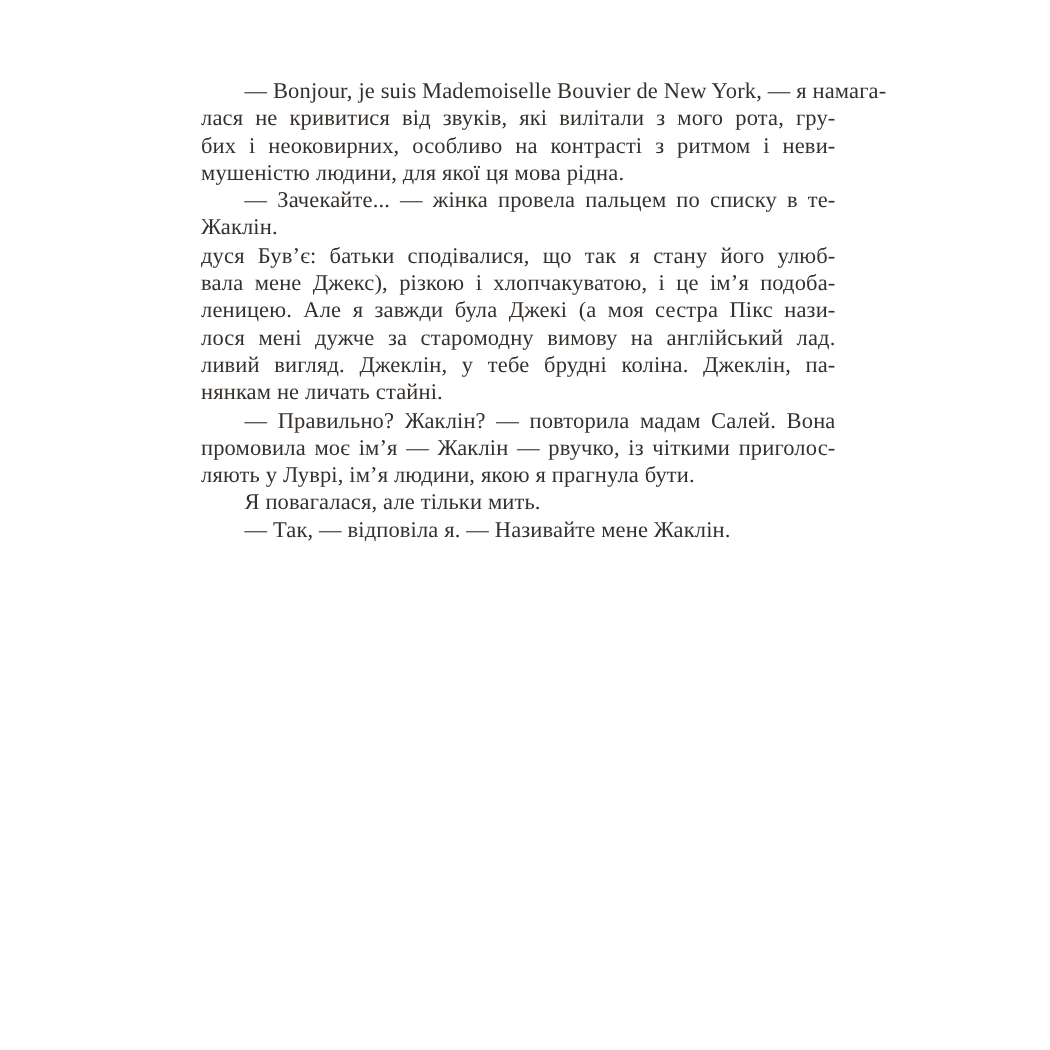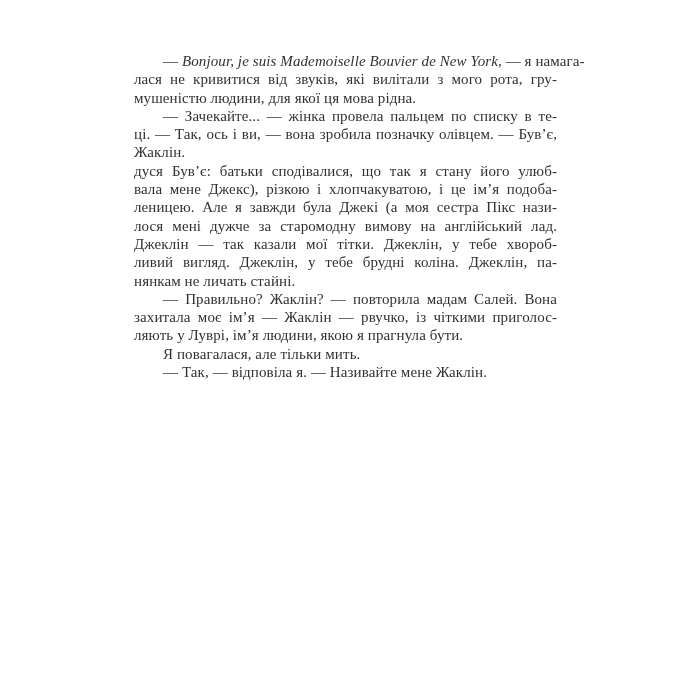--- a/index.html
+++ b/index.html
@@ -37,50 +37,48 @@
     letter-spacing: 0.1px;
   }
   .text-line.par-last {
     text-align: center;
     text-align-last: left;
   }
   .text-line.indent {
     text-indent: 29px;
   }
   .seg-italic {
-    font-style: italic;
   }
 </style>
 </head>
 <body>
 
 <div class="book-page">
   <div class="text-block" id="text-block">
       <div>
         <div class="text-line indent"><span class="seg-normal">— </span><span class="seg-italic">Bonjour, je suis Mademoiselle Bouvier de New York</span><span class="seg-normal">, — я намага-</span></div>
         <div class="text-line"><span class="seg-normal">лася не кривитися від звуків, які вилітали з мого рота, гру-</span></div>
+        <div class="text-line"><span class="seg-normal">бих і неоковирних, особливо на контрасті з ритмом і неви-</span></div>
         <div class="text-line par-last"><span class="seg-normal">мушеністю людини, для якої ця мова рідна.</span></div>
       </div>
       <div>
         <div class="text-line indent"><span class="seg-normal">— Зачекайте... — жінка провела пальцем по списку в те-</span></div>
-        <div class="text-line"><span class="seg-normal">ці. — Так, ось і ви, — вона зробила позначку олівцем. — Був’є,</span></div>
         <div class="text-line par-last"><span class="seg-normal">Жаклін.</span></div>
       </div>
       <div>
         <div class="text-line"><span class="seg-normal">дуся Був’є: батьки сподівалися, що так я стану його улюб-</span></div>
         <div class="text-line"><span class="seg-normal">вала мене Джекс), різкою і хлопчакуватою, і це ім’я подоба-</span></div>
         <div class="text-line"><span class="seg-normal">леницею. Але я завжди була Джекі (а моя сестра Пікс нази-</span></div>
         <div class="text-line"><span class="seg-normal">лося мені дужче за старомодну вимову на англійський лад.</span></div>
-        <div class="text-line"><span class="seg-normal">Джеклін — так казали мої тітки. Джеклін, у тебе хвороб-</span></div>
         <div class="text-line"><span class="seg-normal">ливий вигляд. Джеклін, у тебе брудні коліна. Джеклін, па-</span></div>
         <div class="text-line par-last"><span class="seg-normal">нянкам не личать стайні.</span></div>
       </div>
       <div>
         <div class="text-line indent"><span class="seg-normal">— Правильно? Жаклін? — повторила мадам Салей. Вона</span></div>
-        <div class="text-line"><span class="seg-normal">захитала моє ім’я — Жаклін — рвучко, із чіткими приголос-</span></div>
+        <div class="text-line"><span class="seg-normal">промовила моє ім’я — Жаклін — рвучко, із чіткими приголос-</span></div>
         <div class="text-line par-last"><span class="seg-normal">ляють у Луврі, ім’я людини, якою я прагнула бути.</span></div>
       </div>
       <div>
         <div class="text-line indent par-last"><span class="seg-normal">Я повагалася, але тільки мить.</span></div>
       </div>
       <div>
         <div class="text-line indent par-last"><span class="seg-normal">— Так, — відповіла я. — Називайте мене Жаклін.</span></div>
       </div>
     </div>
 </div>

